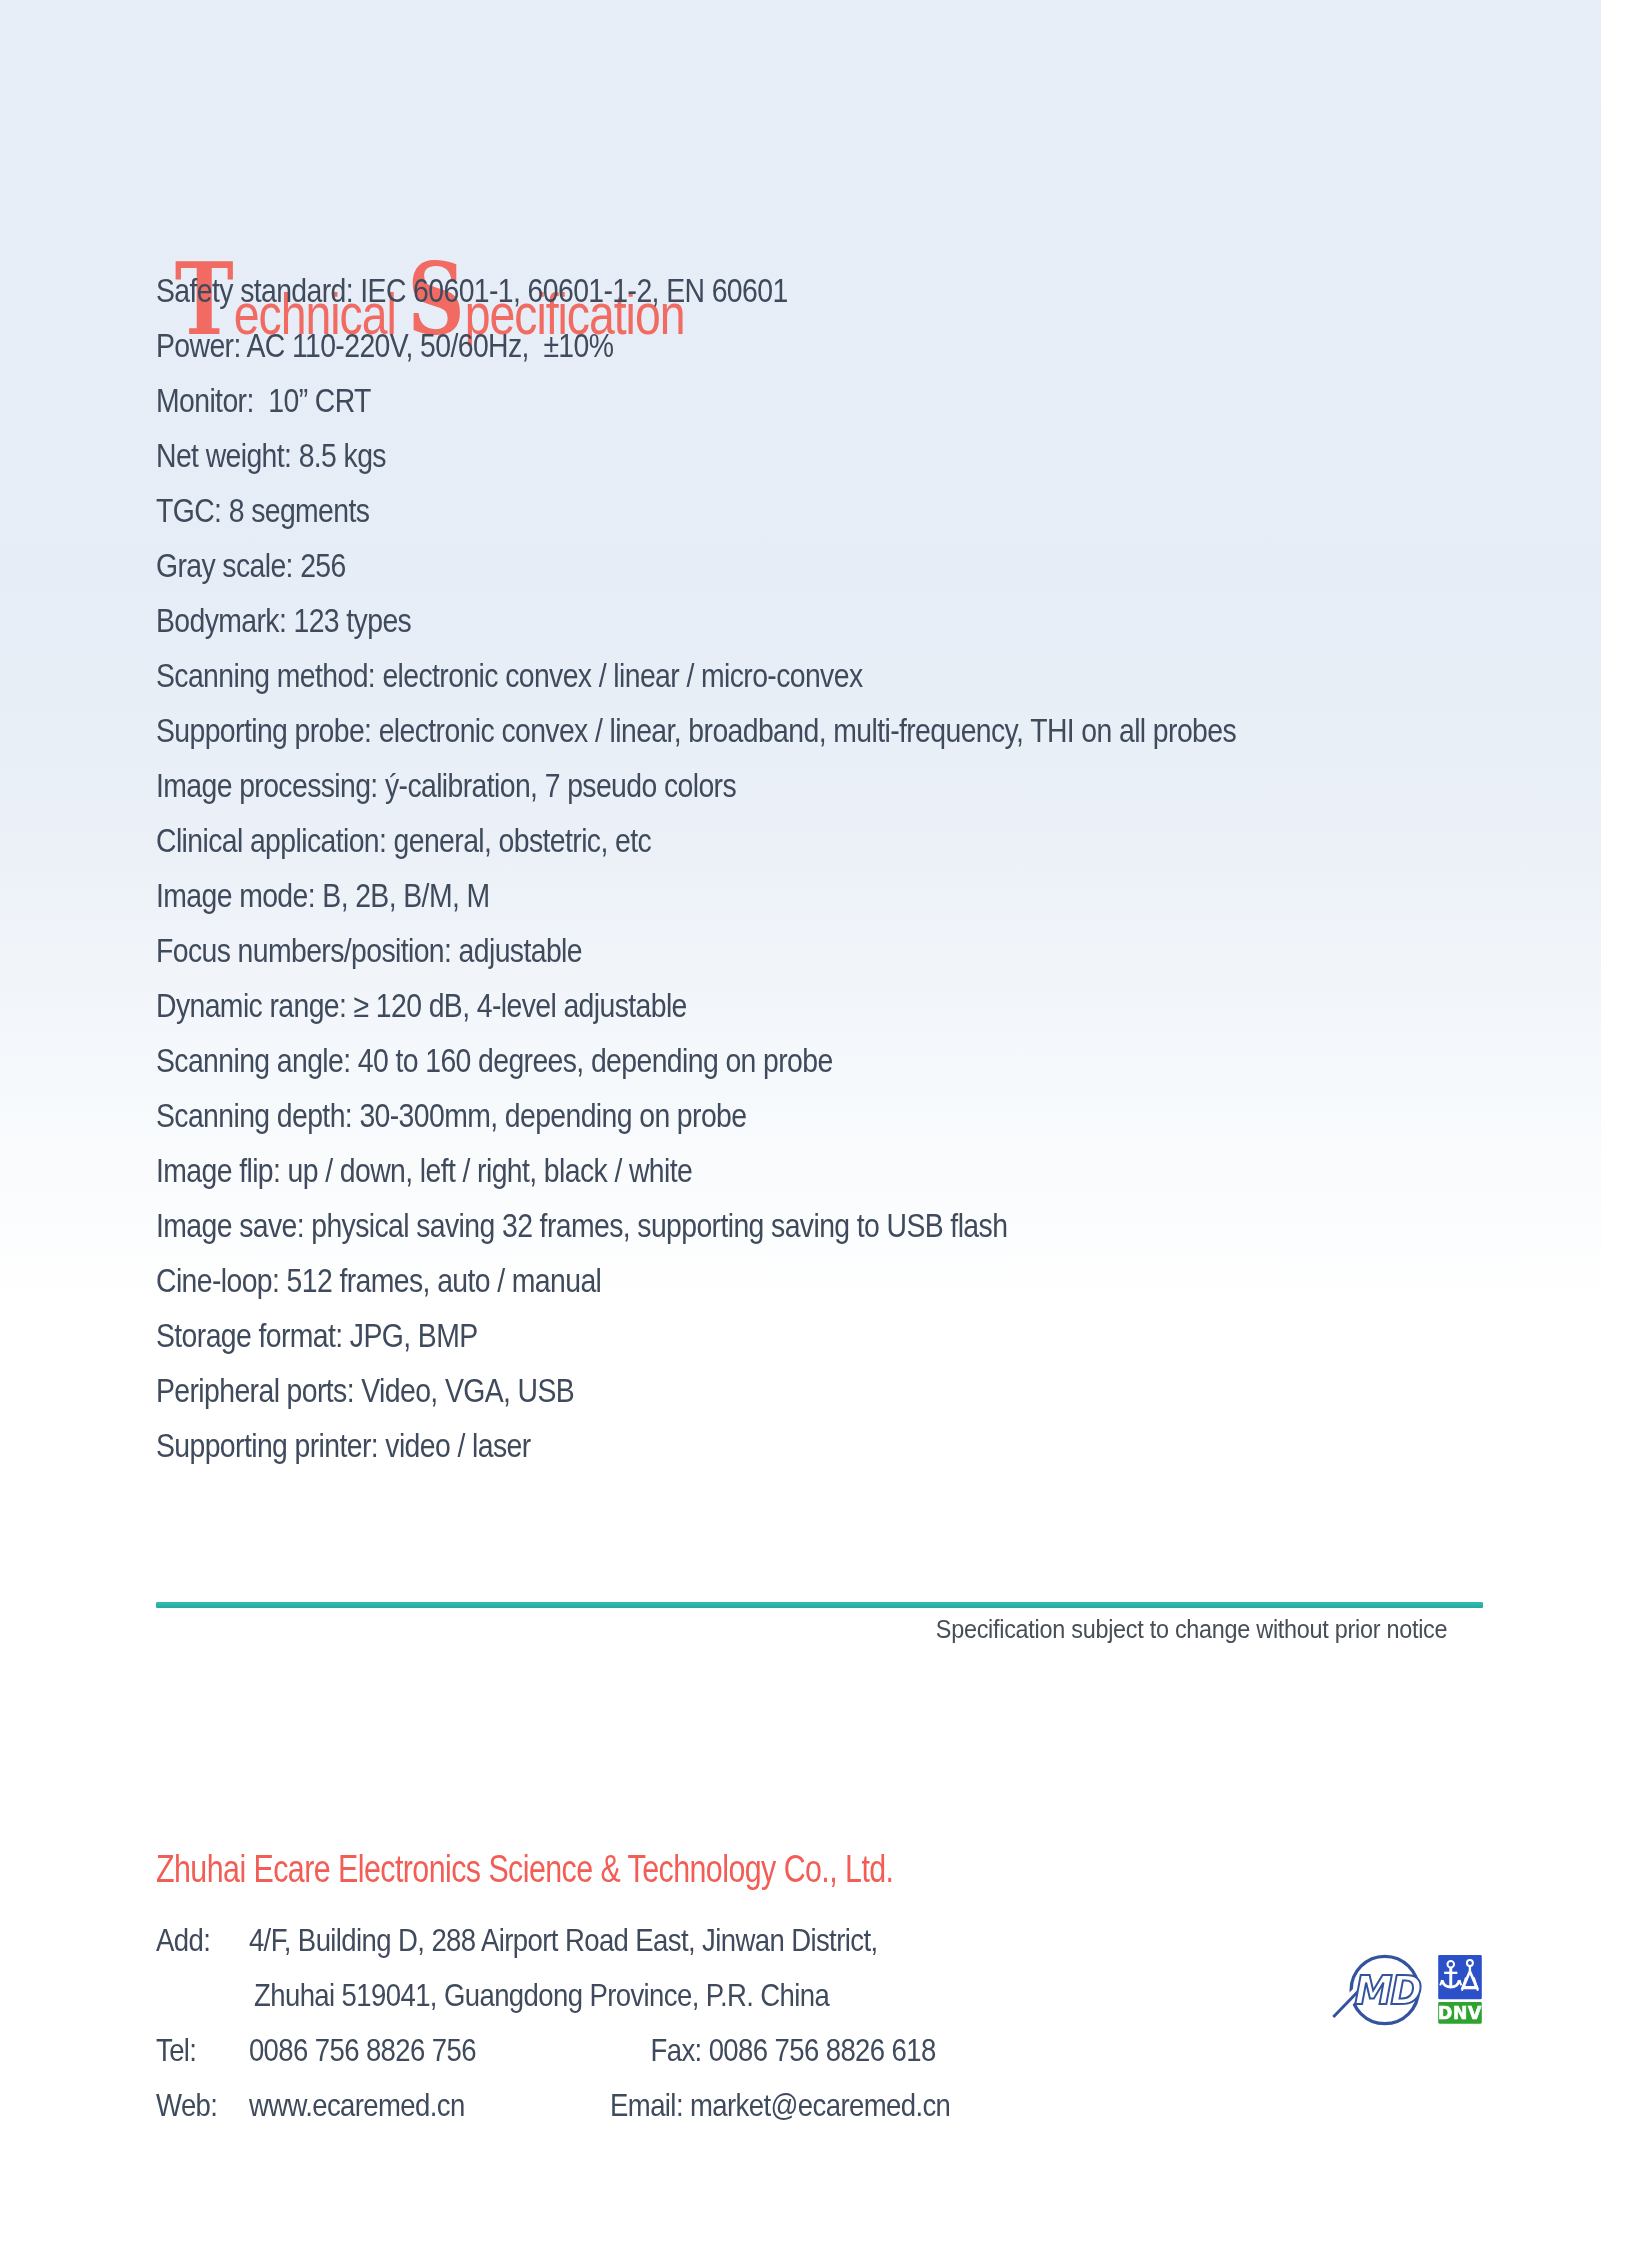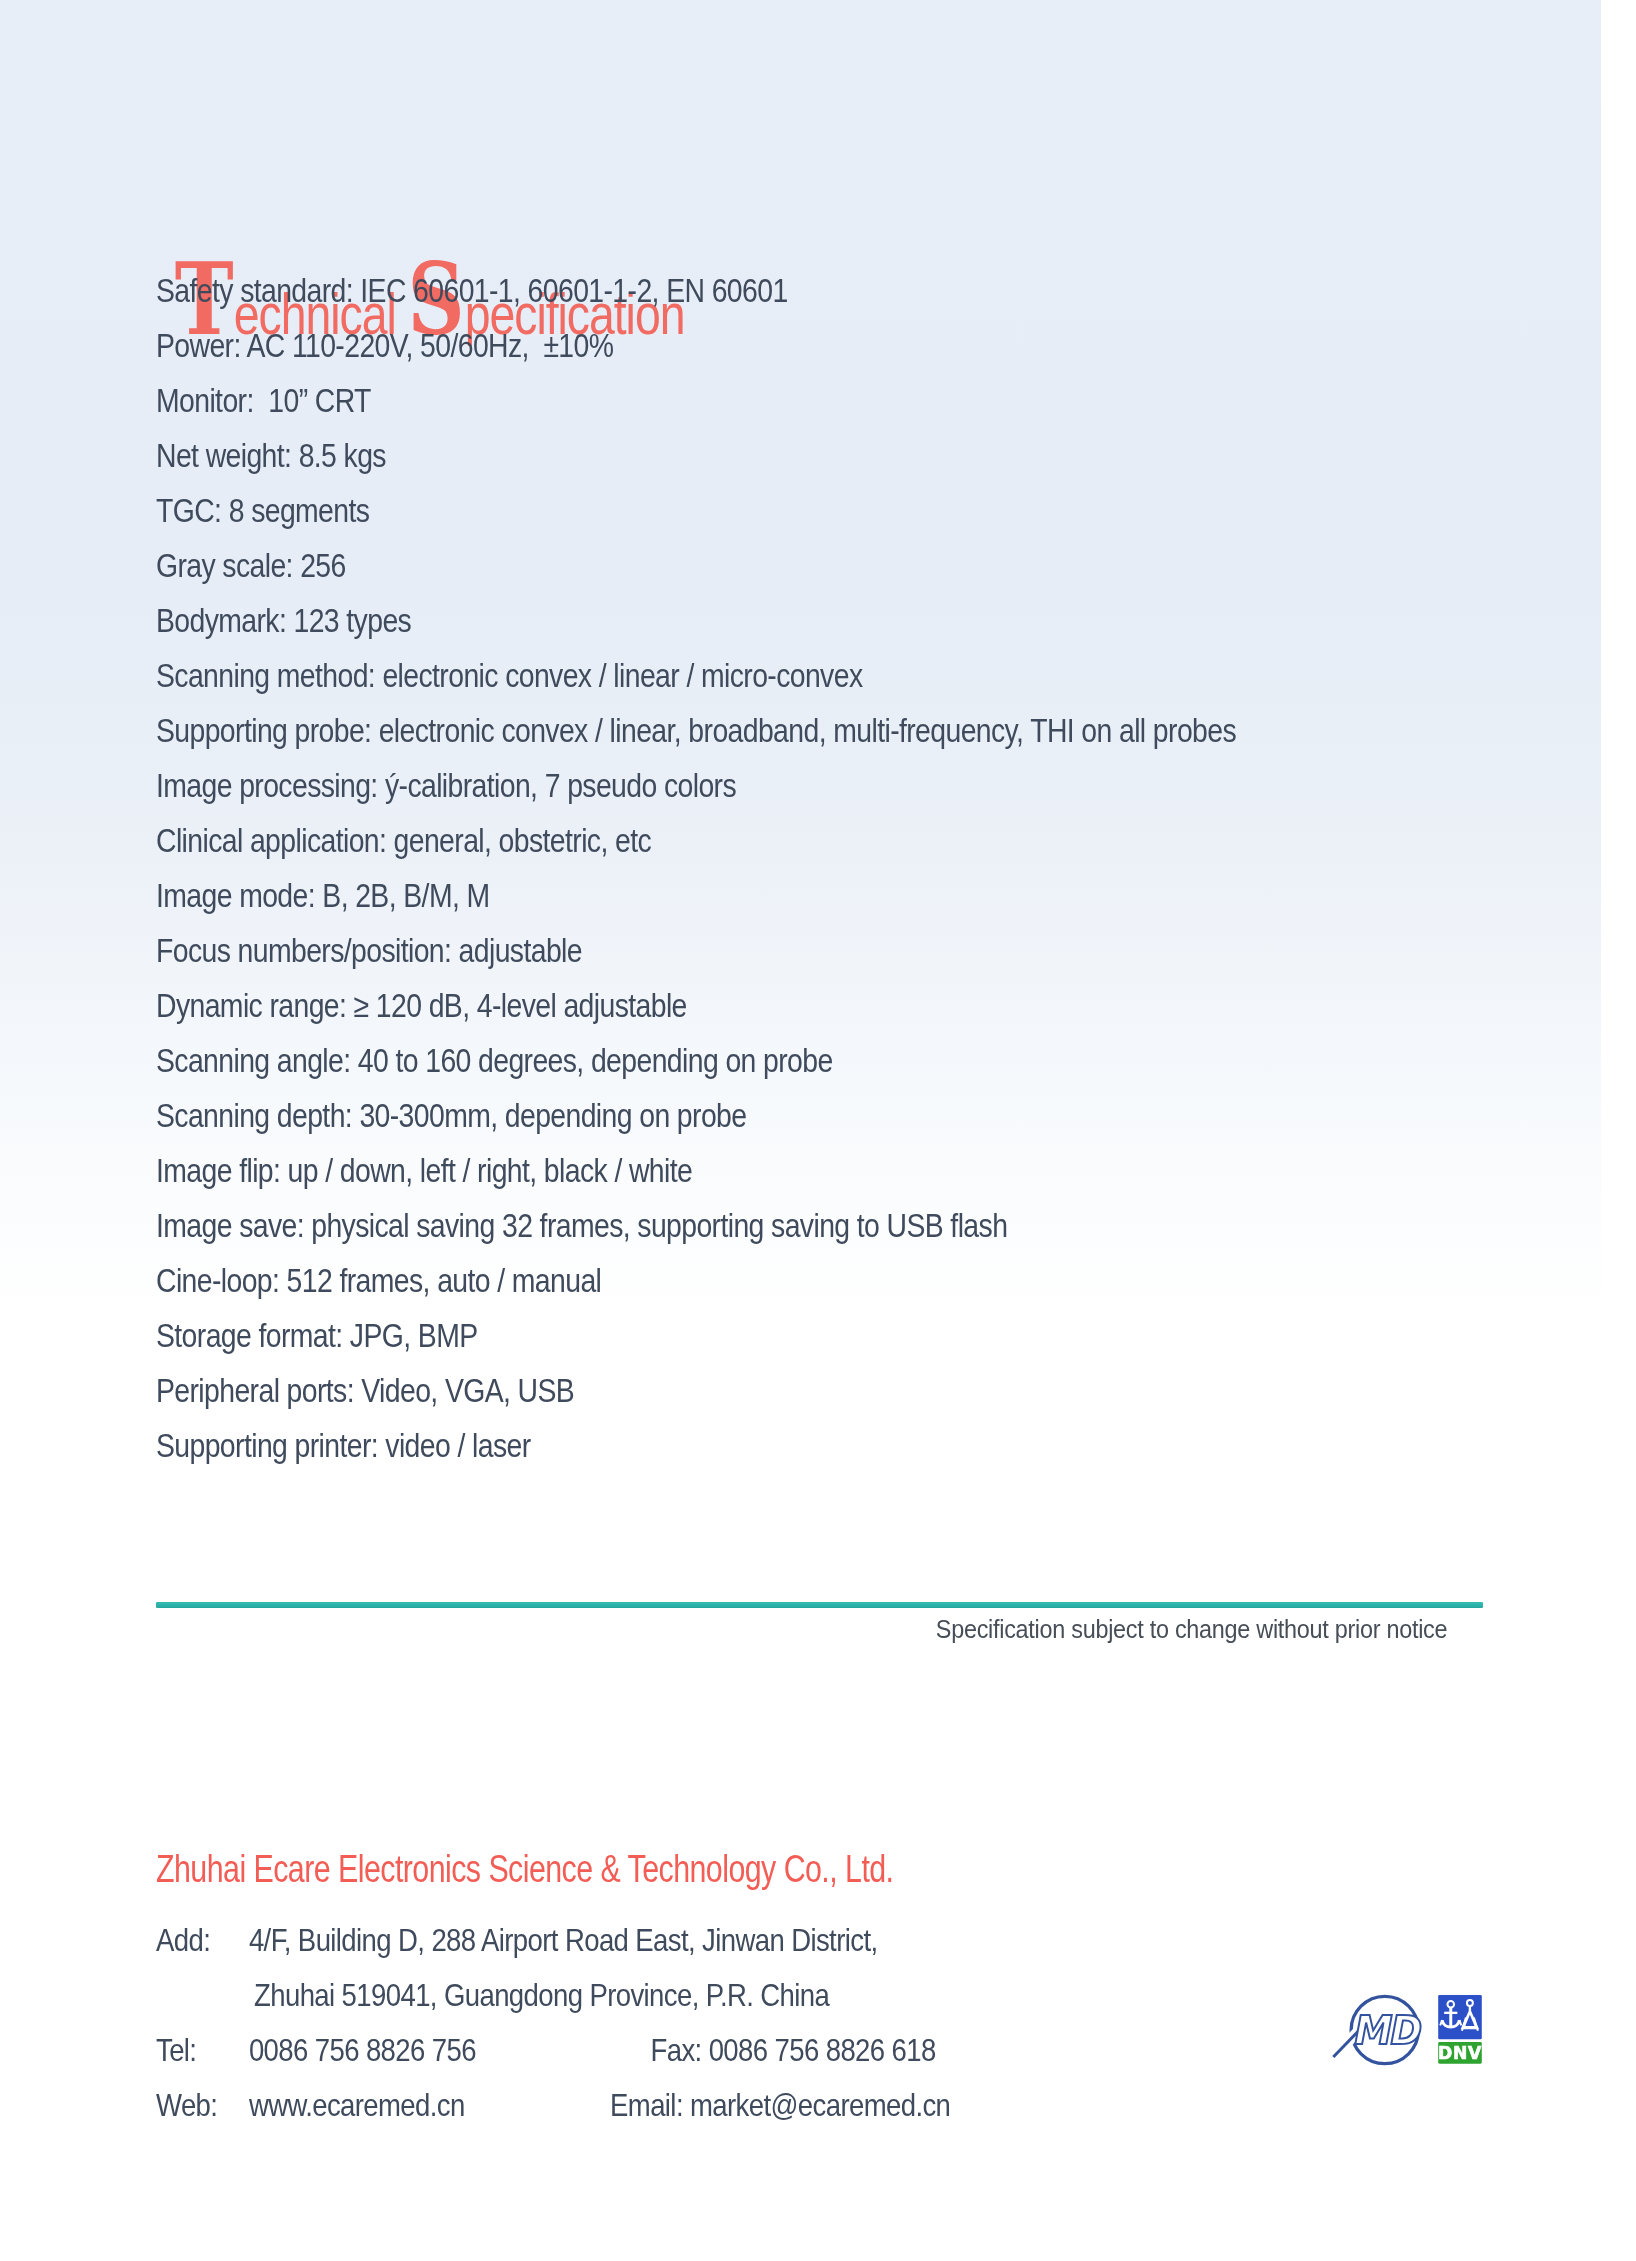--- a/index.html
+++ b/index.html
@@ -64,21 +64,21 @@
     position:absolute;left:156px;top:1913px;width:1538px;
     transform:scaleX(0.86);transform-origin:0 0;
     font-size:32px;color:#3f4b5c;letter-spacing:-0.7px;
   }
   .contact-row{height:55px;display:flex;align-items:center;position:relative;white-space:pre;}
   .lbl{display:inline-block;width:108px;}
   .indent{padding-left:114px;}
   .fax-group{position:absolute;left:575px;top:0;height:55px;display:flex;align-items:center;}
   .email-group{position:absolute;left:528px;top:0;height:55px;display:flex;align-items:center;}
   
-  #logos{position:absolute;left:1332px;top:1988px;width:152px;height:81px;}
+  #logos{position:absolute;left:1332px;top:1948px;width:152px;height:81px;}
   #md-logo{position:absolute;left:0;top:2.6px;}
   #dnv-logo{position:absolute;left:106px;top:7.3px;}
 </style>
 </head>
 <body>
 
 <div id="page">
 
   <h1 id="title" style="margin:0;font-weight:normal;">
     <span class="dropcap">T</span><span class="titlerest">echnical </span><span class="dropcap">S</span><span class="titlerest">pecification</span>

